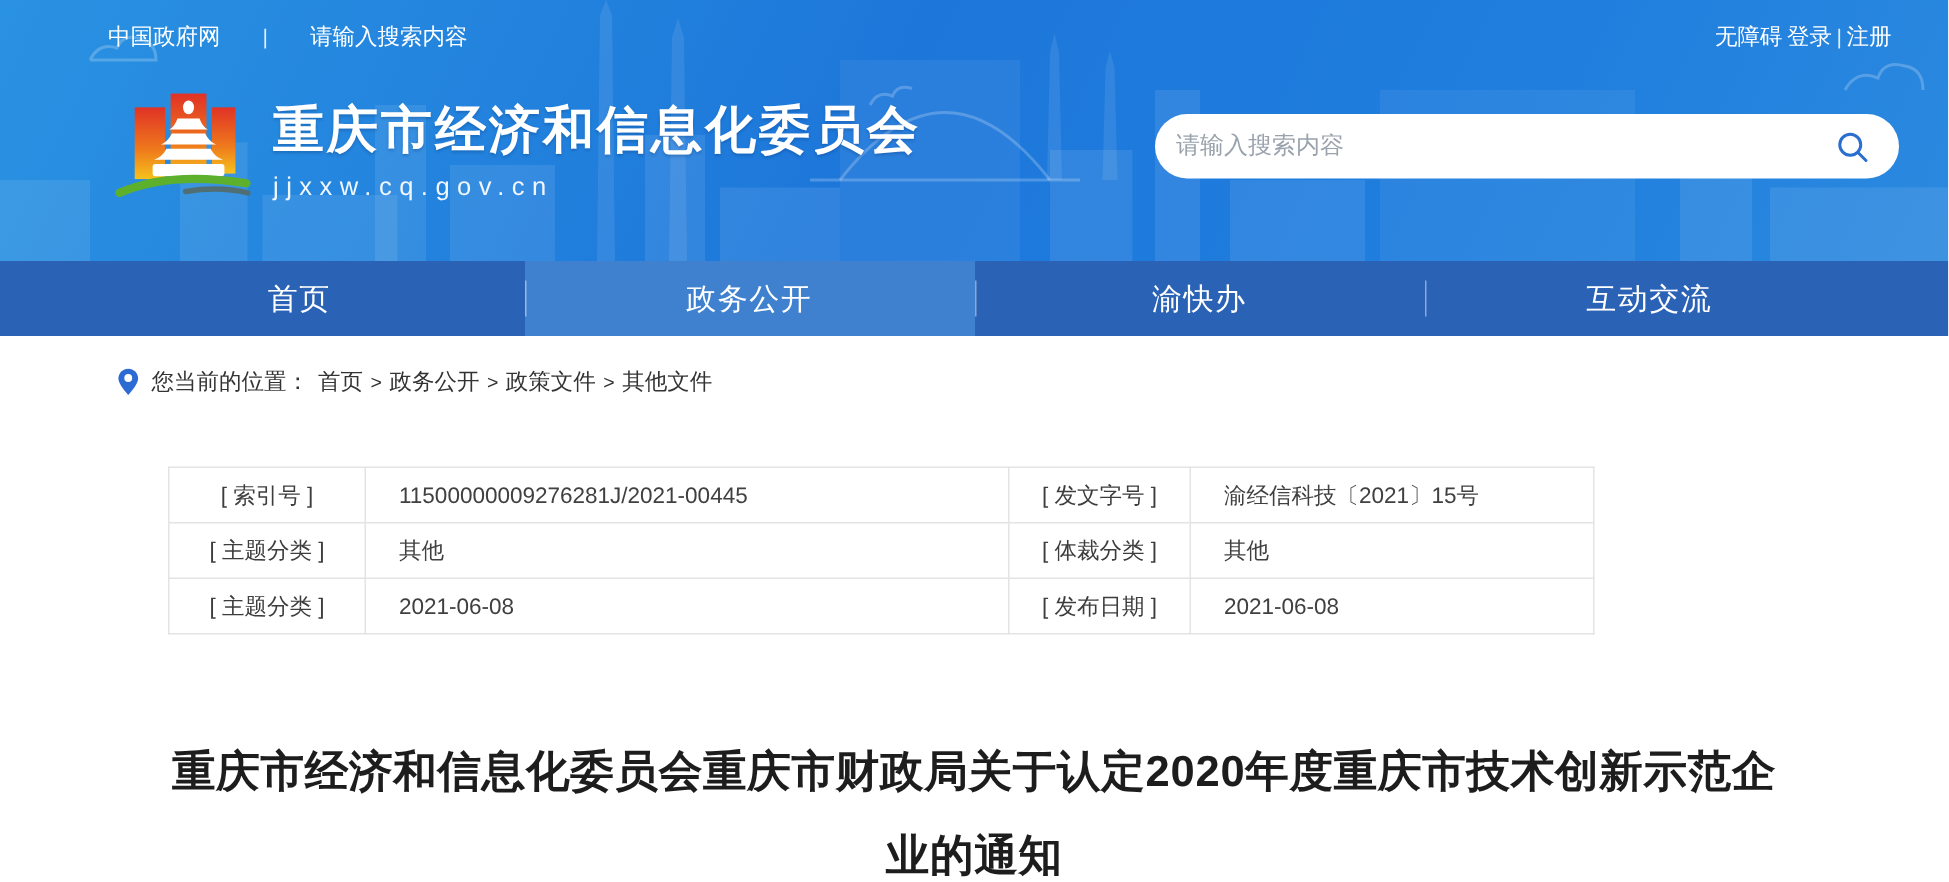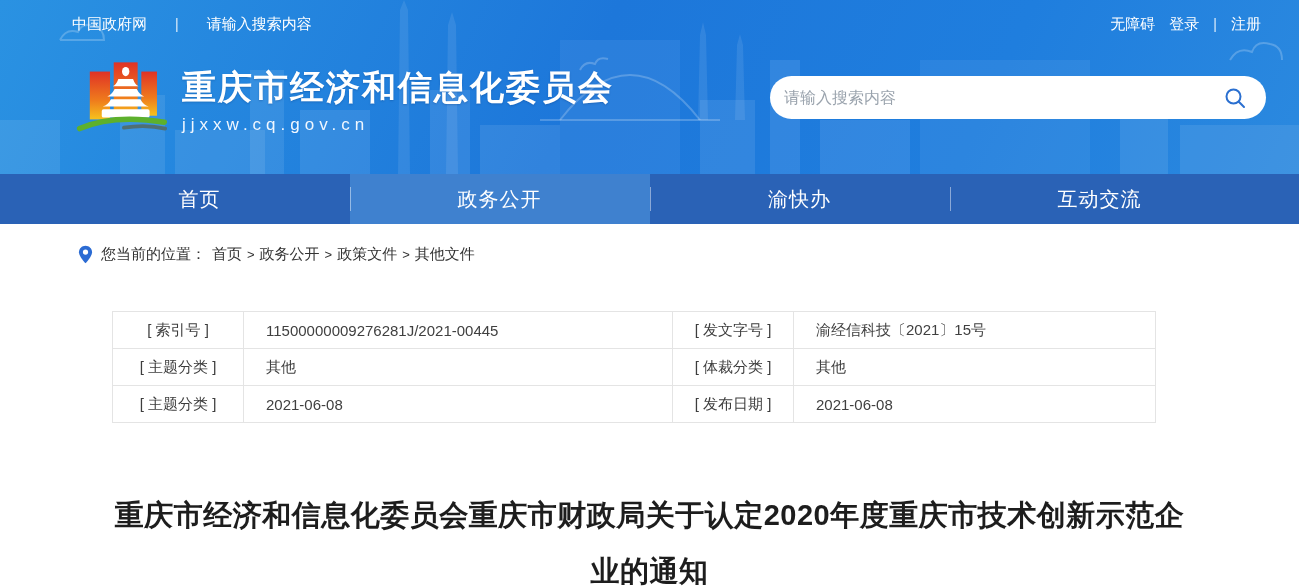--- a/index.html
+++ b/index.html
@@ -14,21 +14,21 @@
   }
   .sky { position:absolute; left:0; bottom:0; width:1299px; height:174px; pointer-events:none; }
 
   .topbar {
     position:absolute; top:13px; left:72px; right:38px; height:22px;
     display:flex; justify-content:space-between; align-items:center;
     color:#ffffff; font-size:15px;
   }
   .topbar a, .topbar span.lnk { color:#ffffff; text-decoration:none; cursor:pointer; }
   .tb-left, .tb-right { display:flex; align-items:center; gap:28px; }
-  .tb-right { gap:14px; }
+  .tb-right { gap:3px; }
   .pipe { color:rgba(255,255,255,.85); font-size:14px; }
 
   .brand { position:absolute; left:76px; top:54px; display:flex; align-items:center; }
   .logo { width:92px; height:94px; flex:0 0 auto; }
   .brand-text { margin-left:14px; }
   .site-name { color:#ffffff; font-size:34px; font-weight:bold; letter-spacing:2px;
                text-shadow:0 1px 2px rgba(0,40,100,.25); line-height:40px; }
   .site-url  { color:#f0f7ff; font-size:17px; letter-spacing:5px; margin-top:8px; }
 
   .search {
@@ -61,21 +61,21 @@
     position:absolute; top:243px; left:50px; width:1200px; height:22px;
     display:flex; align-items:center; font-size:15px; color:#333;
   }
   .pin { width:15px; height:19px; margin:0 8px 0 28px; flex:0 0 auto; }
   .crumb { color:#333; cursor:pointer; }
   .crumb-sep { margin:0 5px; color:#333; font-size:13px; }
   .bc-label { margin-right:6px; }
 
   
   .meta-table {
-    position:absolute; top:311px; left:112px; width:1044px;
+    position:absolute; top:311px; left:112px; width:951px;
     border-collapse:collapse; font-size:15px; color:#404040;
   }
   .meta-table td { border:1px solid #e4e4e4; height:37px; background:#ffffff; }
   .meta-table td.lbl { width:131px; text-align:center; color:#3d3d3d; }
   .meta-table td.lbl2 { width:121px; text-align:center; color:#3d3d3d; }
   .meta-table td.val { padding-left:22px; width:429px; }
   .meta-table td.val2 { padding-left:22px; }
 
   
   .doc-title {

